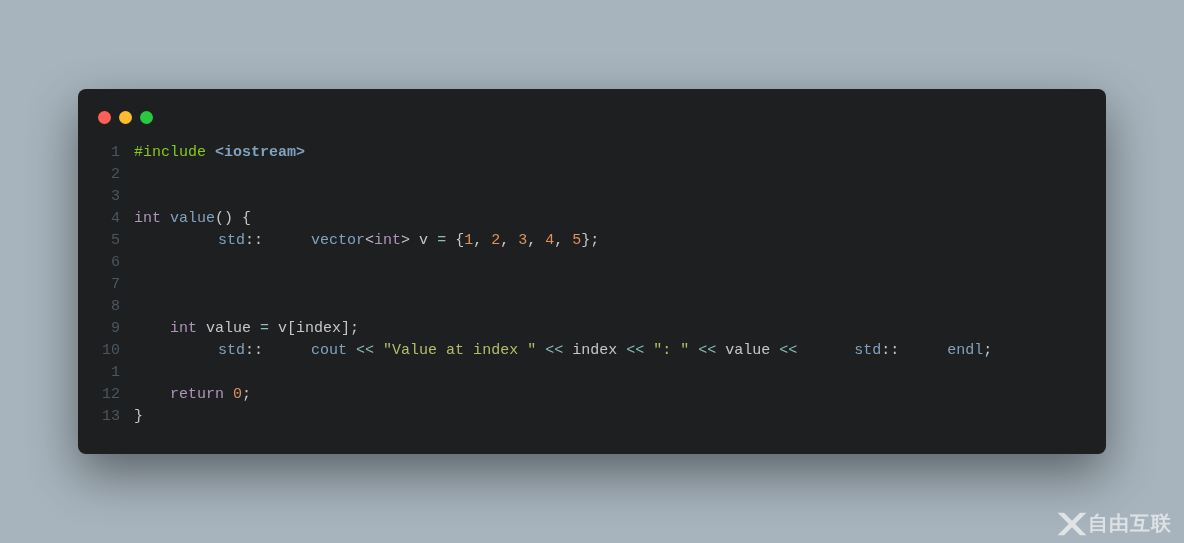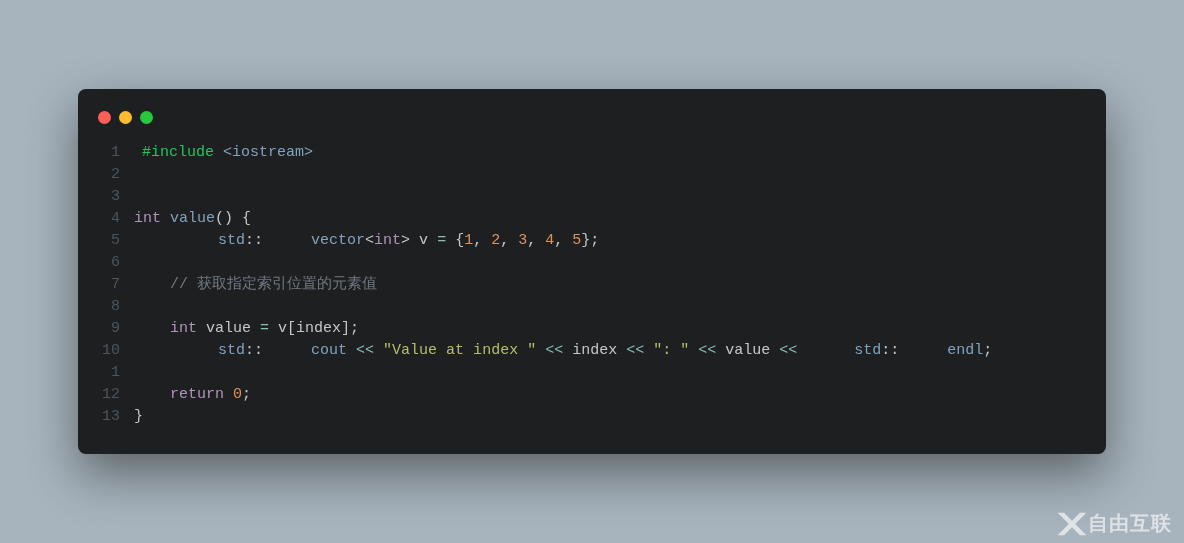--- a/index.html
+++ b/index.html
@@ -42,22 +42,22 @@
   }
   .lineno {
     width: 28px;
     text-align: right;
     color: #4b5660;
     margin-right: 14px;
     user-select: none;
     flex-shrink: 0;
   }
   .code { color: #c5c8c6; }
-  .tok-preproc { color: #22c55e; margin-left: 8px; }
-  .tok-include { color: #81a2be; }
+  .tok-preproc { color: #84cc16; }
+  .tok-include { color: #81a2be; font-weight: bold; }
   .tok-keyword { color: #b294bb; text-align: right; }
   .tok-type { color: #b294bb; }
   .tok-func { color: #81a2be; }
   .tok-ns { color: #81a2be; margin-left: 48px; }
   .tok-ident { color: #c5c8c6; }
   .tok-num { color: #de935f; }
   .tok-str { color: #b5bd68; }
   .tok-op { color: #8abeb7; }
   .tok-punct { color: #c5c8c6; }
   .tok-comment { color: #707880; }
@@ -86,21 +86,21 @@
     <div class="dot yellow"></div>
     <div class="dot green"></div>
   </div>
   <div class="code-area" id="code-area">
       <div class="line"><span class="lineno">1</span><span class="code"><span class="tok-preproc">#include </span><span class="tok-include">&lt;iostream&gt;</span></span></div>
       <div class="line"><span class="lineno">2</span></div>
       <div class="line"><span class="lineno">3</span><span class="code">&nbsp;</span></div>
       <div class="line"><span class="lineno">4</span><span class="code"><span class="tok-type">int</span><span class="tok-ident"> </span><span class="tok-func">value</span><span class="tok-punct">() {</span></span></div>
       <div class="line"><span class="lineno">5</span><span class="code"><span class="tok-ident">    </span><span class="tok-ns">std</span><span class="tok-punct">::</span><span class="tok-ns">vector</span><span class="tok-punct">&lt;</span><span class="tok-type">int</span><span class="tok-punct">&gt;</span><span class="tok-ident"> v </span><span class="tok-op">=</span><span class="tok-punct"> {</span><span class="tok-num">1</span><span class="tok-punct">, </span><span class="tok-num">2</span><span class="tok-punct">, </span><span class="tok-num">3</span><span class="tok-punct">, </span><span class="tok-num">4</span><span class="tok-punct">, </span><span class="tok-num">5</span><span class="tok-punct">};</span></span></div>
       <div class="line"><span class="lineno">6</span><span class="code">&nbsp;</span></div>
-      <div class="line"><span class="lineno">7</span><span class="code"><span class="tok-ident">    </span><span class="tok-comment">// 获取指定索引位置的元素值</span></span></div>
+      <div class="line"><span class="lineno">7</span><span class="code"><span class="tok-ident">    </span></span></div>
       <div class="line"><span class="lineno">8</span></div>
       <div class="line"><span class="lineno">9</span><span class="code"><span class="tok-ident">    </span><span class="tok-type">int</span><span class="tok-ident"> value </span><span class="tok-op">=</span><span class="tok-ident"> v[index];</span></span></div>
       <div class="line"><span class="lineno">10</span><span class="code"><span class="tok-ident">    </span><span class="tok-ns">std</span><span class="tok-punct">::</span><span class="tok-ns">cout</span><span class="tok-ident"> </span><span class="tok-op">&lt;&lt;</span><span class="tok-ident"> </span><span class="tok-str">"Value at index "</span><span class="tok-ident"> </span><span class="tok-op">&lt;&lt;</span><span class="tok-ident"> index </span><span class="tok-op">&lt;&lt;</span><span class="tok-ident"> </span><span class="tok-str">": "</span><span class="tok-ident"> </span><span class="tok-op">&lt;&lt;</span><span class="tok-ident"> value </span><span class="tok-op">&lt;&lt;</span><span class="tok-ident"> </span><span class="tok-ns">std</span><span class="tok-punct">::</span><span class="tok-ns">endl</span><span class="tok-punct">;</span></span></div>
       <div class="line"><span class="lineno">1</span><span class="code">&nbsp;</span></div>
       <div class="line"><span class="lineno">12</span><span class="code"><span class="tok-ident">    </span><span class="tok-keyword">return</span><span class="tok-ident"> </span><span class="tok-num">0</span><span class="tok-punct">;</span></span></div>
       <div class="line"><span class="lineno">13</span><span class="code"><span class="tok-punct">}</span></span></div>
     </div>
 </div>
 
 <div class="watermark">

